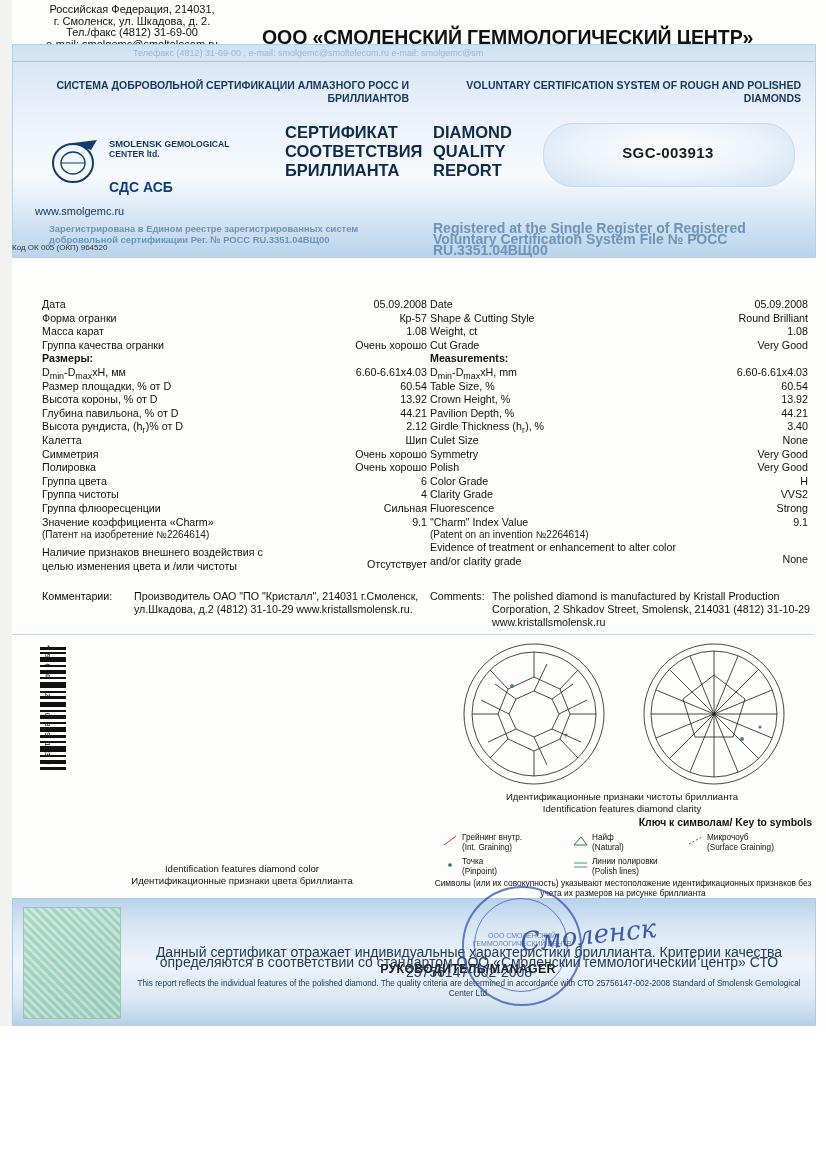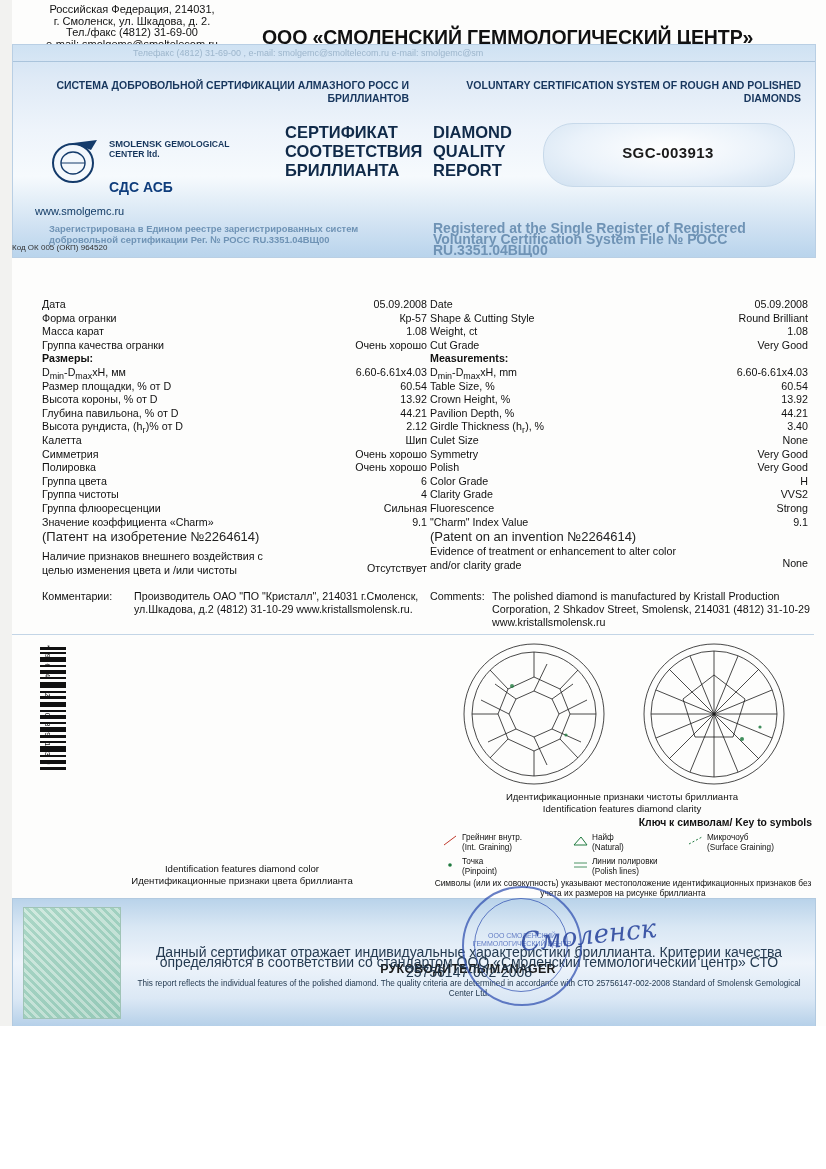--- a/index.html
+++ b/index.html
@@ -203,21 +203,21 @@
   .row {
     position: relative;
     height: 13.6px;
     font-size: 10.7px;
     color: #111;
     white-space: nowrap;
   }
   .row .lbl { position: absolute; left: 0; top: 0; }
   .row .val { position: absolute; right: 0; top: 0; text-align: right; }
   .row.bold .lbl { font-weight: bold; }
-  .sub { font-size: 13px; color: #222; }
+  .sub { font-size: 10px; color: #222; }
 
   .multiline {
     font-size: 10.7px;
     line-height: 13.6px;
     white-space: normal;
   }
 
   .comments-ru {
     position: absolute;
     left: 30px; top: 332px;

